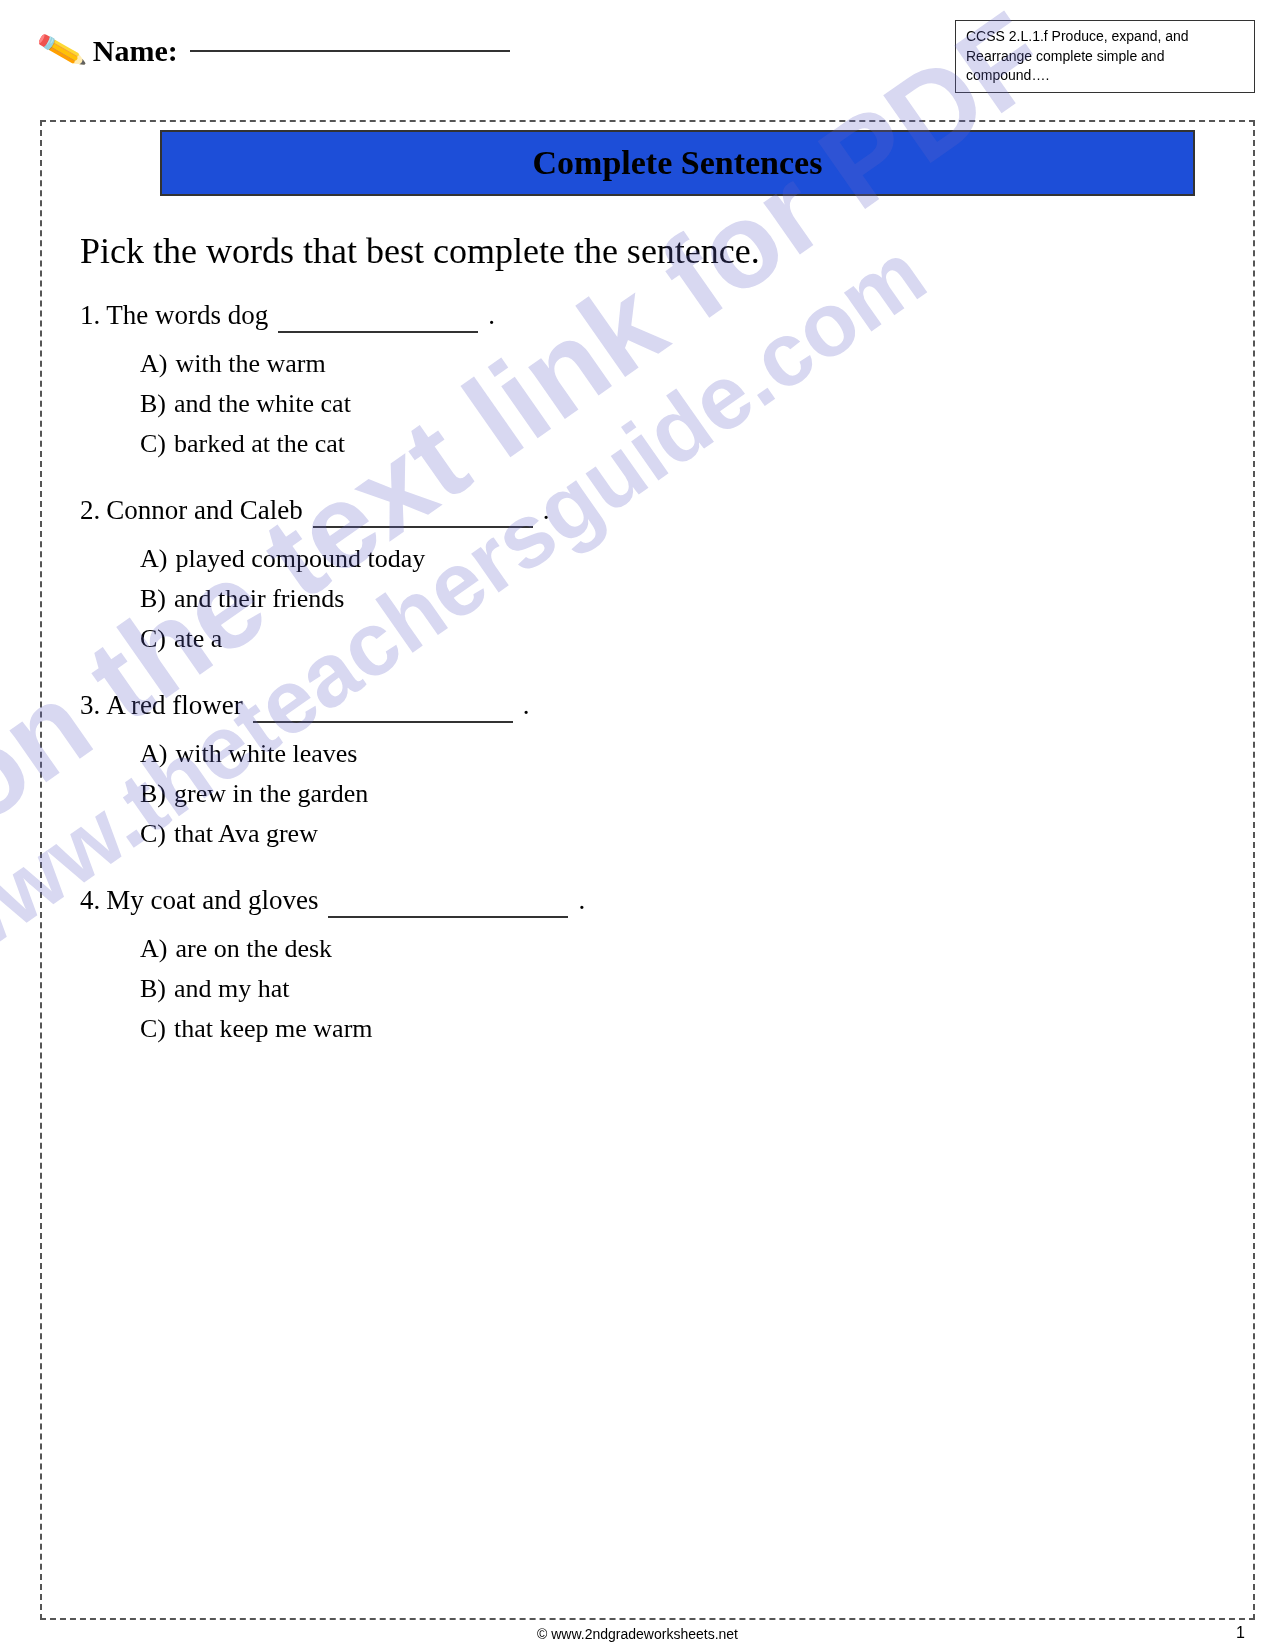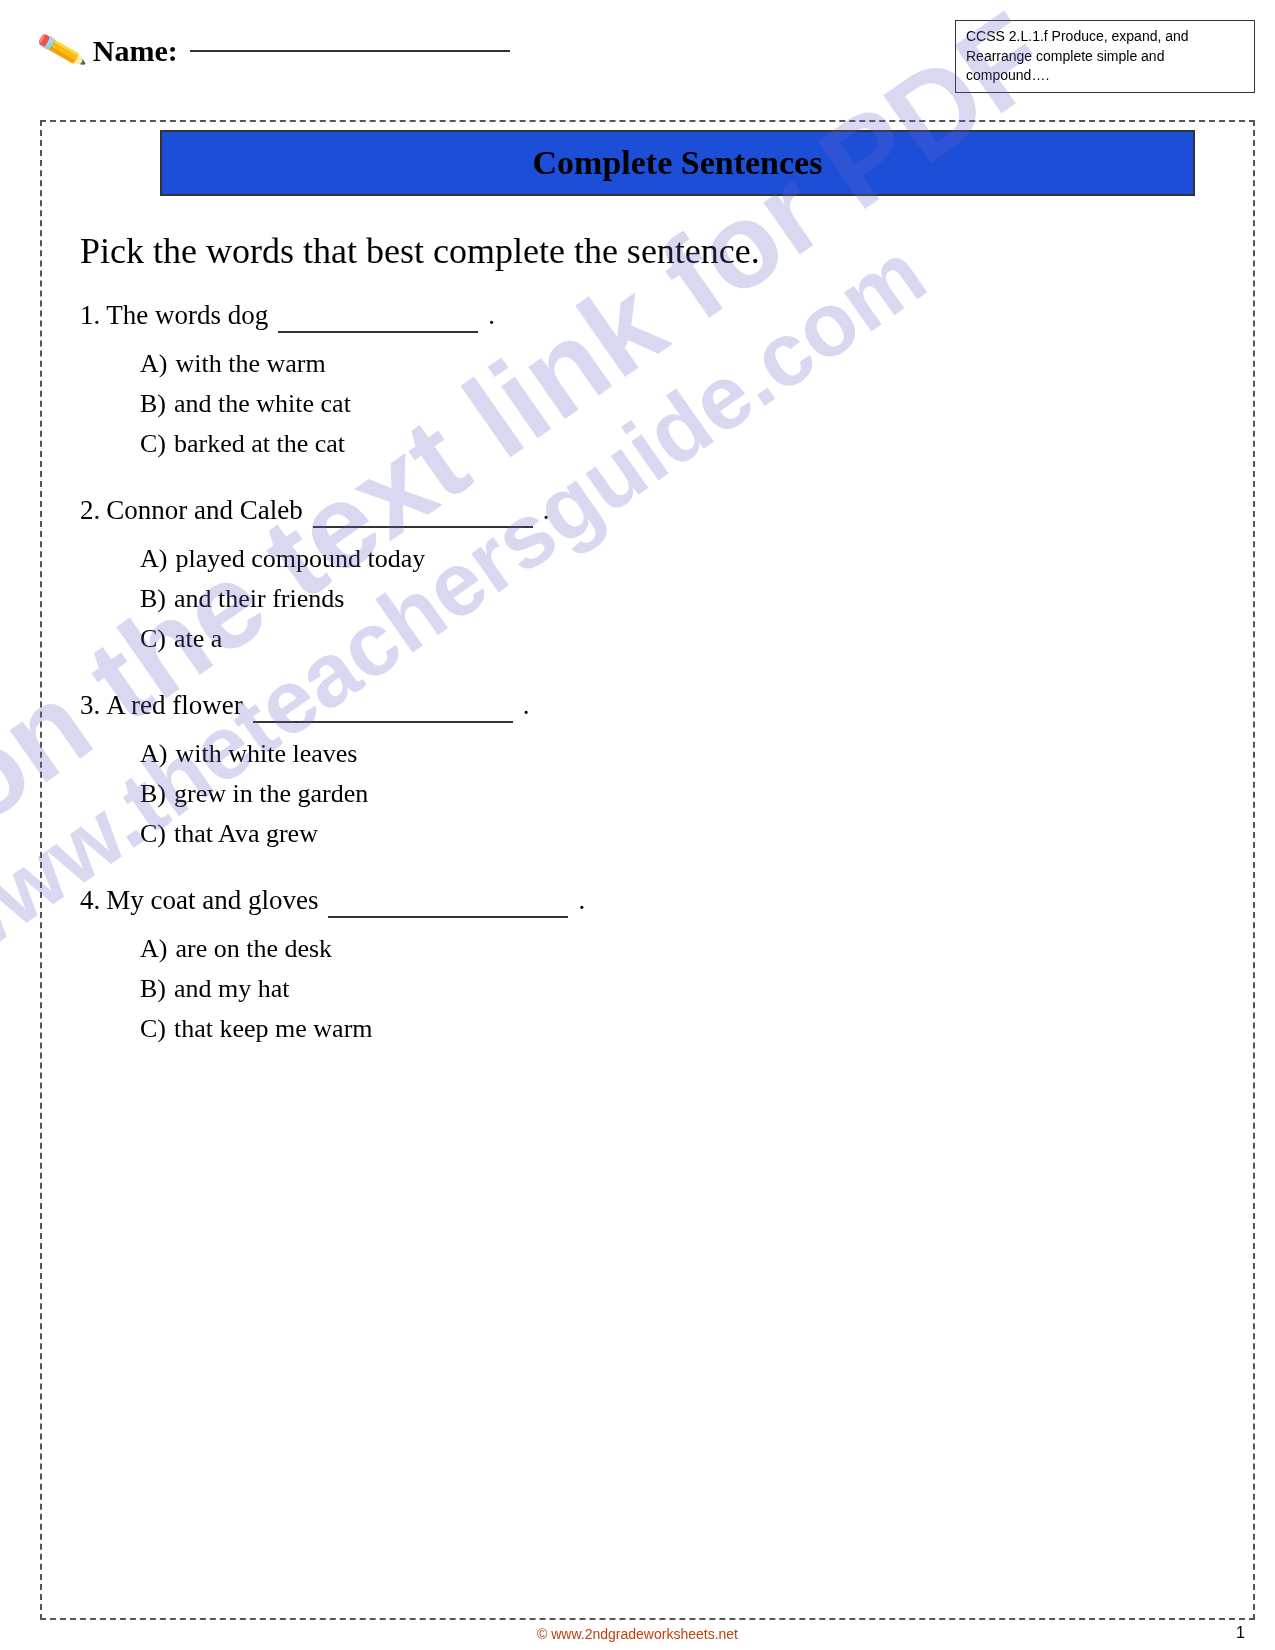--- a/index.html
+++ b/index.html
@@ -188,21 +188,21 @@
     .footer {
       position: absolute;
       bottom: 8px;
       left: 0;
       right: 0;
       display: flex;
       justify-content: center;
       align-items: flex-start;
       font-family: Arial, sans-serif;
       font-size: 14px;
-      color: #c2410c;
+      color: #000000;
     }
 
     .footer-page-num {
       position: absolute;
       bottom: 8px;
       right: 30px;
       font-family: Arial, sans-serif;
       font-size: 16px;
     }
   </style>

